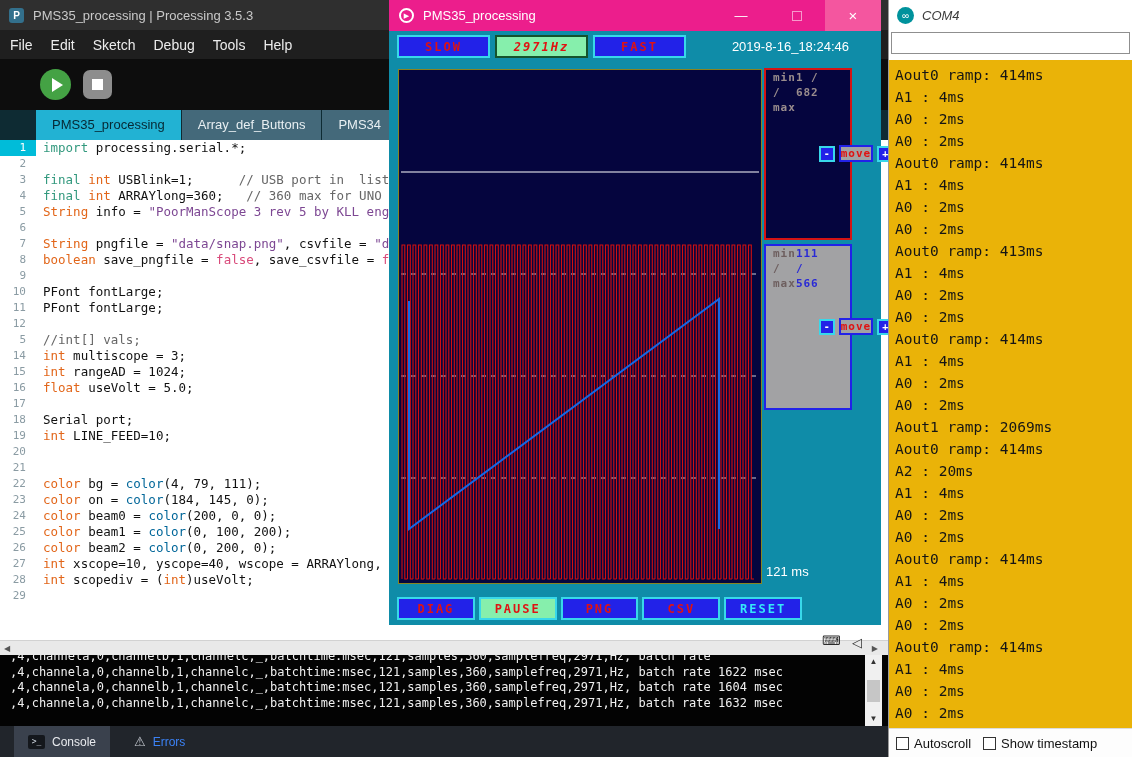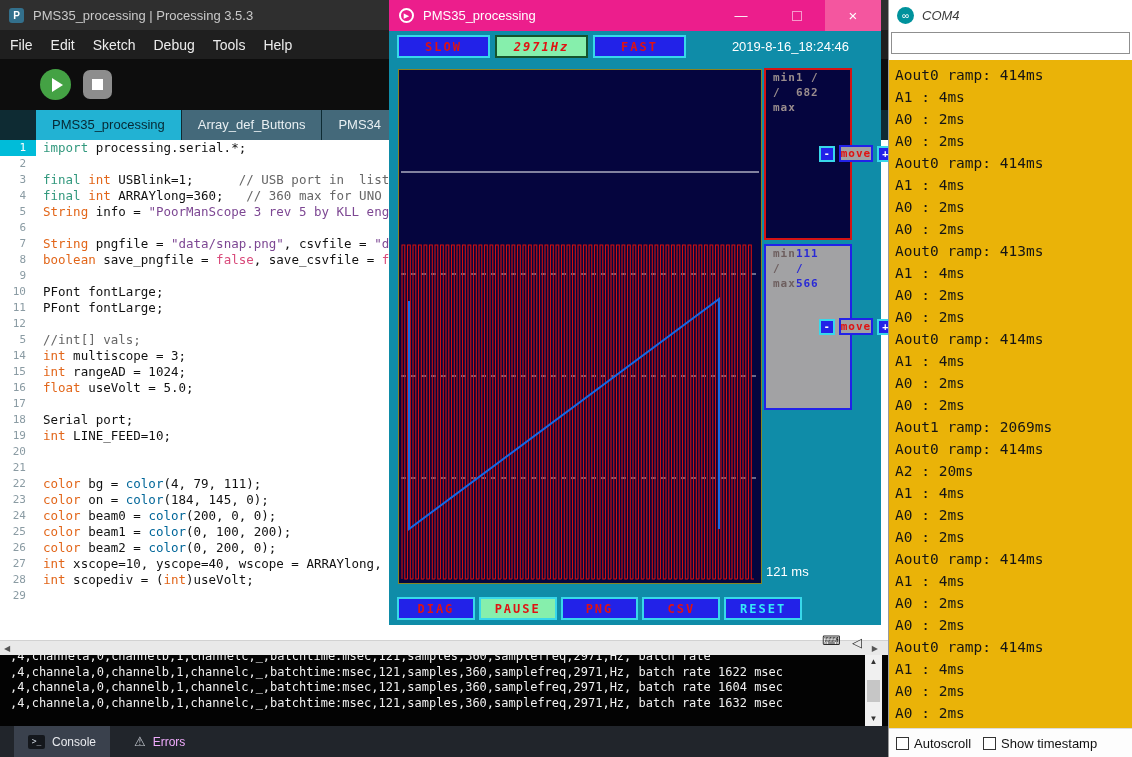--- a/index.html
+++ b/index.html
@@ -38,21 +38,21 @@
   .console-line.clipped{margin-top:-13px;}
   .console-scroll{position:absolute;right:6px;top:655px;width:17px;height:71px;background:#f0f0f0;display:flex;flex-direction:column;align-items:center;justify-content:space-between;padding:2px 0;z-index:2;}
   .console-scroll .sarr{font-size:8px;color:#333;line-height:10px;}
   .console-scroll .thumb{width:13px;height:22px;background:#c6c6c6;}
   .ide-footer{position:absolute;left:0;top:726px;width:888px;height:31px;background:#21252b;display:flex;align-items:center;gap:10px;padding-left:14px;}
   .foot-tab{display:flex;align-items:center;gap:7px;height:31px;padding:0 14px;cursor:pointer;}
   .foot-tab.active{background:#3a414d;}
   .term-icon{width:17px;height:14px;background:#14171c;border-radius:2px;color:#cfd6df;font-size:8px;line-height:14px;text-align:center;font-family:"DejaVu Sans Mono",monospace;}
   .warn-icon{color:#c9cdd4;font-size:13px;}
   .foot-label{color:#e8eaee;font-size:12px;}
-  .foot-tab.errors .foot-label{color:#f0abfc;}
+  .foot-tab.errors .foot-label{color:#3b82f6;}
 
   
   .scope{position:absolute;left:389px;top:0;width:492px;height:625px;background:#0F8CA8;z-index:3;}
   .scope-titlebar{height:31px;background:#EC1E8C;display:flex;align-items:center;}
   .sc-play{width:15px;height:15px;border:2px solid #fff;border-radius:50%;margin-left:10px;display:flex;align-items:center;justify-content:center;color:#fff;font-size:7px;}
   .scope-title{color:#fff;font-size:13px;margin-left:9px;flex:1;}
   .win-btn{width:56px;height:31px;display:flex;align-items:center;justify-content:center;color:#fff;font-size:13px;cursor:pointer;}
   .win-btn.max .maxsq{width:10px;height:10px;border:1.5px solid rgba(255,255,255,.55);display:block;}
   .win-btn.close{background:#f4569f;font-size:15px;}
   .scope-topbar{position:absolute;left:8px;top:35px;width:476px;display:flex;gap:5px;align-items:center;}

